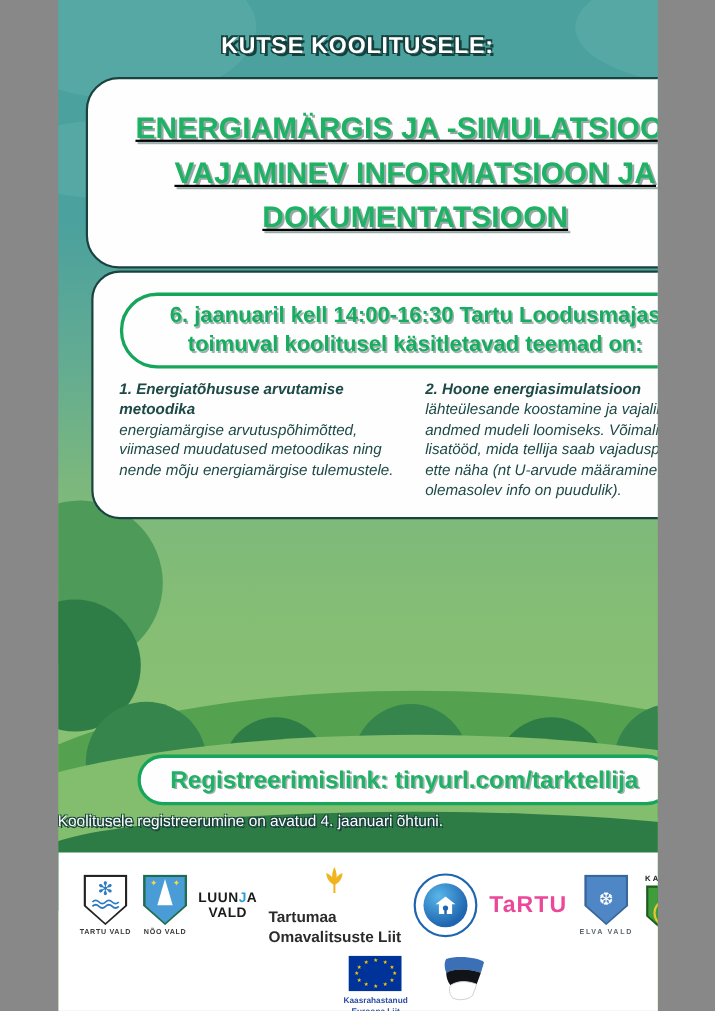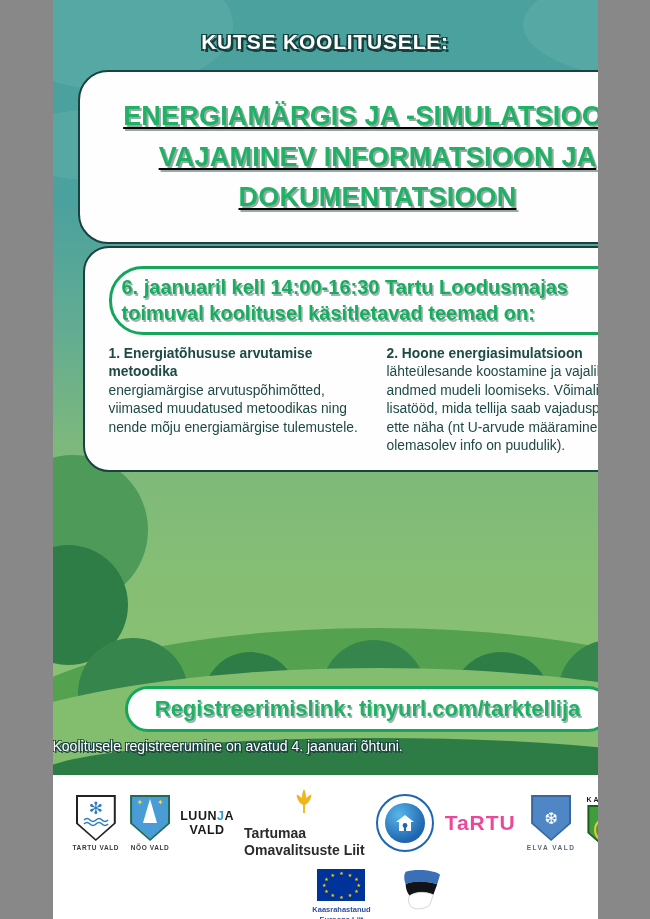--- a/index.html
+++ b/index.html
@@ -32,23 +32,23 @@
   
   .title-box{position:absolute;left:25px;top:70px;width:600px;box-sizing:border-box;
     background:#FDFEFD;border:2.5px solid #1A423F;border-radius:30px;padding:24px 14px;text-decoration:underline;}
   .title-box h1{margin:0;text-align:center;color:#1FB264;font-size:27px;line-height:1.5;
     font-weight:800;letter-spacing:.2px;text-shadow:2px 2px 0 rgba(26,66,63,.45);}
   
   .body-box{position:absolute;left:30px;top:246px;width:590px;box-sizing:border-box;
     background:#FDFEFD;border:2.5px solid #1A423F;border-radius:26px;padding:16px 24px 14px;}
   .body-box p{margin:0 0 11px;color:#1D4946;font-size:14px;line-height:1.38;font-weight:600;text-align:justify;}
   .date-pill{border:3px solid #15A65B;border-radius:34px;padding:5px 10px;margin:2px 0 10px;}
-  .date-pill div{color:#17AD5F;font-size:20px;line-height:1.32;font-weight:800;
+  .date-pill div{text-align:center;color:#17AD5F;font-size:20px;line-height:1.32;font-weight:800;
     text-shadow:1.5px 1.5px 0 rgba(26,66,63,.4);}
-  .columns{display:flex;gap:18px;}
+  .columns{display:flex;gap:18px;font-style:italic;}
   .col{flex:1;color:#1D4946;font-size:13.8px;line-height:1.34;}
   .col h3{margin:0;font-size:13.8px;line-height:1.34;color:#1D4946;}
   
   .reg-pill{position:absolute;left:72px;top:686px;width:486px;height:46px;box-sizing:border-box;
     background:#FDFEFD;border:3px solid #15A65B;border-radius:28px;display:flex;align-items:center;justify-content:center;}
   .reg-pill span{color:#1FB264;font-size:22px;font-weight:800;text-shadow:1.5px 1.5px 0 rgba(26,66,63,.4);}
   .reg-note{position:absolute;left:0;top:738px;width:630px;text-align:left;color:#fff;
     font-size:14px;font-weight:400;
     text-shadow:-1px -1px 0 #1A423F,1px -1px 0 #1A423F,-1px 1px 0 #1A423F,1.5px 1.5px 0 #1A423F;}
   

